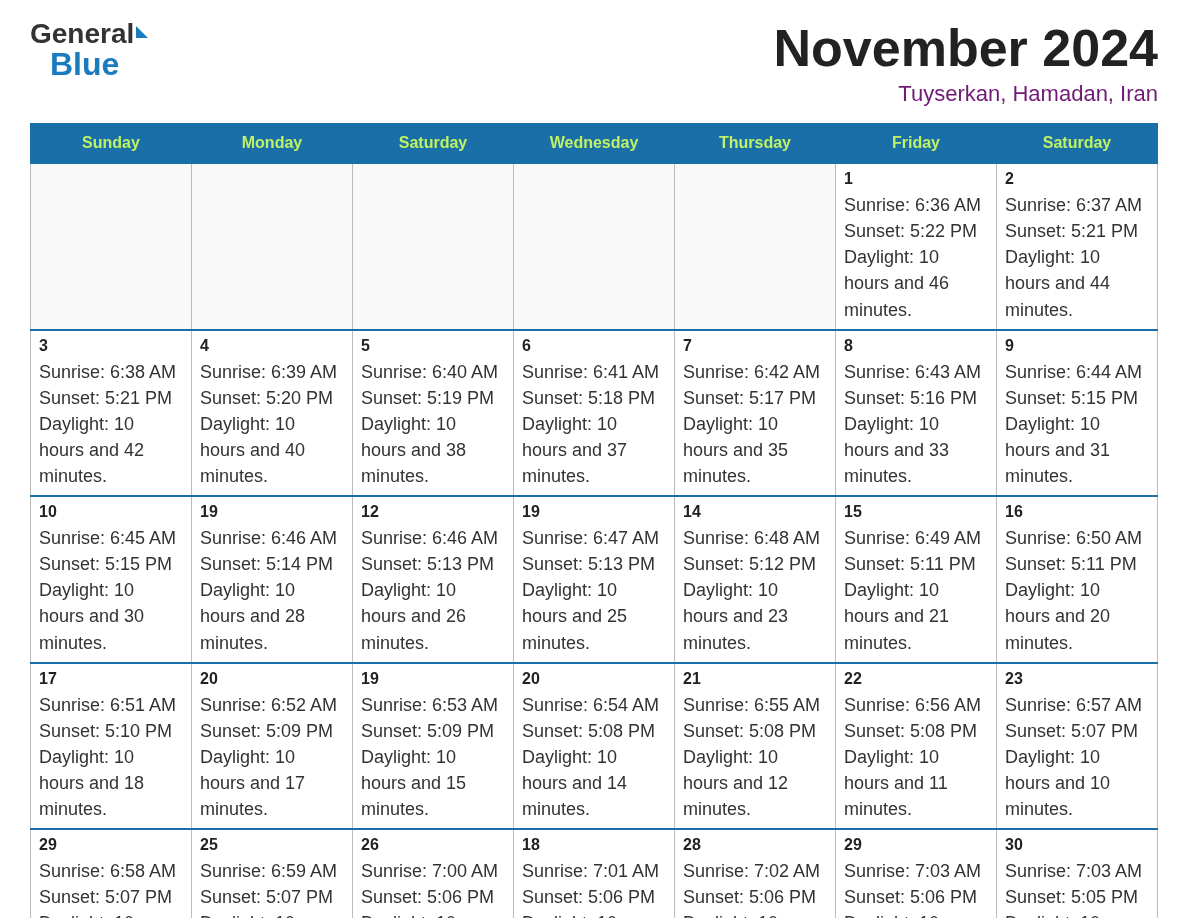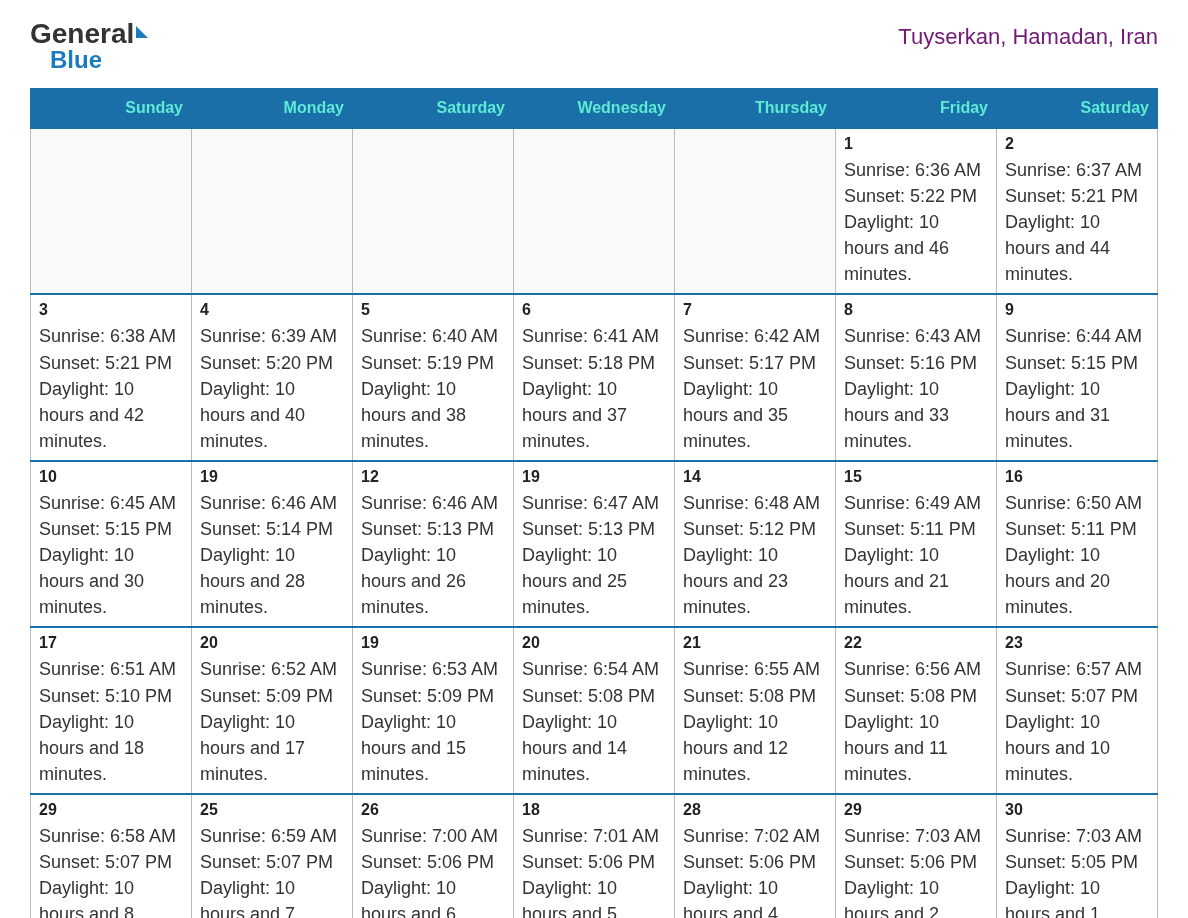--- a/index.html
+++ b/index.html
@@ -22,21 +22,21 @@
       flex-direction: column;
       align-items: flex-start;
     }
     .logo-general {
       font-size: 28px;
       font-weight: bold;
       color: #333;
       line-height: 1;
     }
     .logo-blue {
-      font-size: 24px;
+      font-size: 32px;
       font-weight: bold;
       color: #1a7bbf;
       line-height: 1;
       margin-left: 10px;
     }
     .logo-row {
       display: flex;
       align-items: center;
     }
     .logo-triangle {
@@ -63,25 +63,25 @@
       color: #701a75;
       margin-top: 4px;
     }
     .calendar {
       width: 100%;
       border-collapse: collapse;
       border: 1px solid #aaa;
     }
     .calendar th {
       background-color: #1a6fa8;
-      color: #5eead4;
+      color: #bef264;
       font-size: 16px;
       font-weight: bold;
       padding: 10px 8px;
-      text-align: right;
+      text-align: center;
       border: 1px solid #1a6fa8;
     }
     .calendar td {
       vertical-align: top;
       border: 1px solid #bbb;
       padding: 6px 8px;
       width: 14.28%;
       min-height: 110px;
       font-size: 13px;
       color: #333;
@@ -112,20 +112,21 @@
   <div class="logo">
     <div class="logo-row">
       <span class="logo-general">General</span>
       <span class="logo-triangle"></span>
     </div>
     <div class="logo-row" style="margin-left:10px;">
       <span class="logo-blue">Blue</span>
     </div>
   </div>
   <div class="title-block">
+    <div class="month-title">November 2024</div>
     <div class="location">Tuyserkan, Hamadan, Iran</div>
   </div>
 </div>
 
 <table class="calendar">
   <thead>
     <tr>
     <th>Sunday</th>
         <th>Monday</th>
         <th>Saturday</th>

